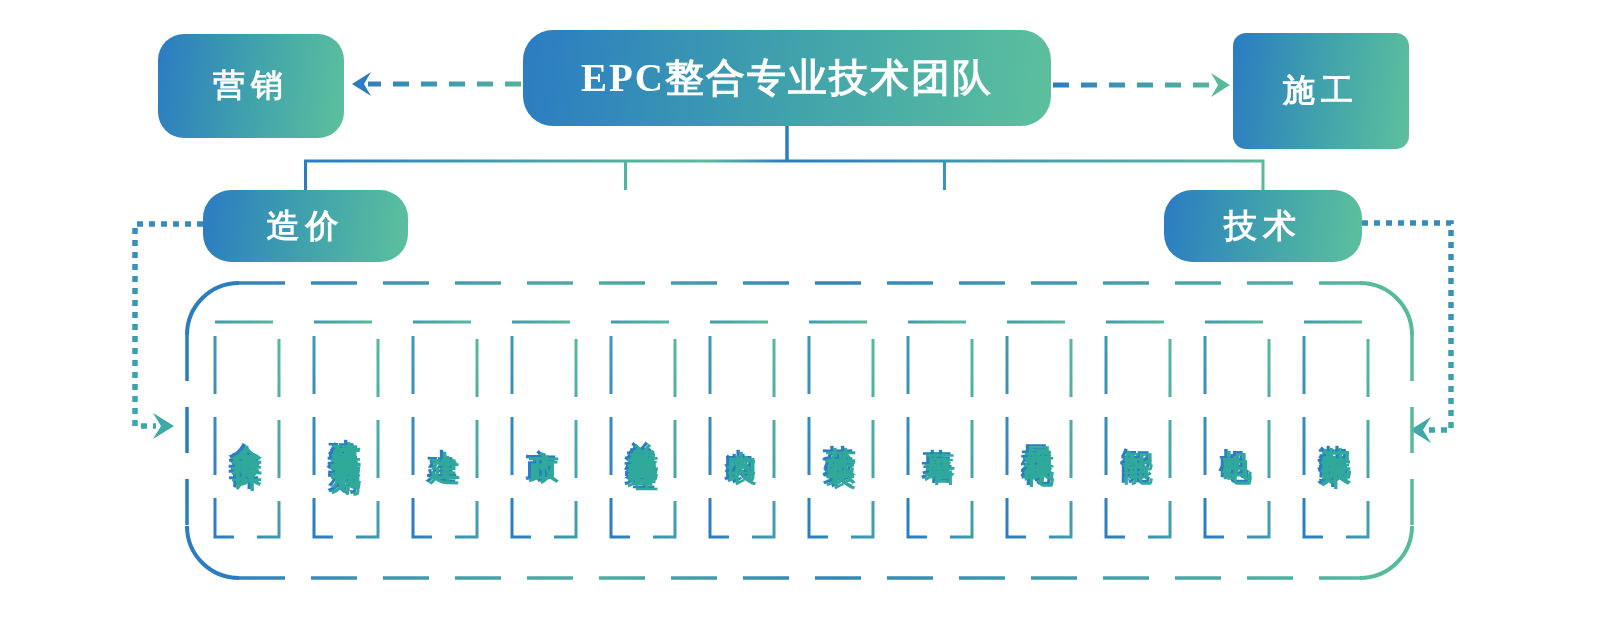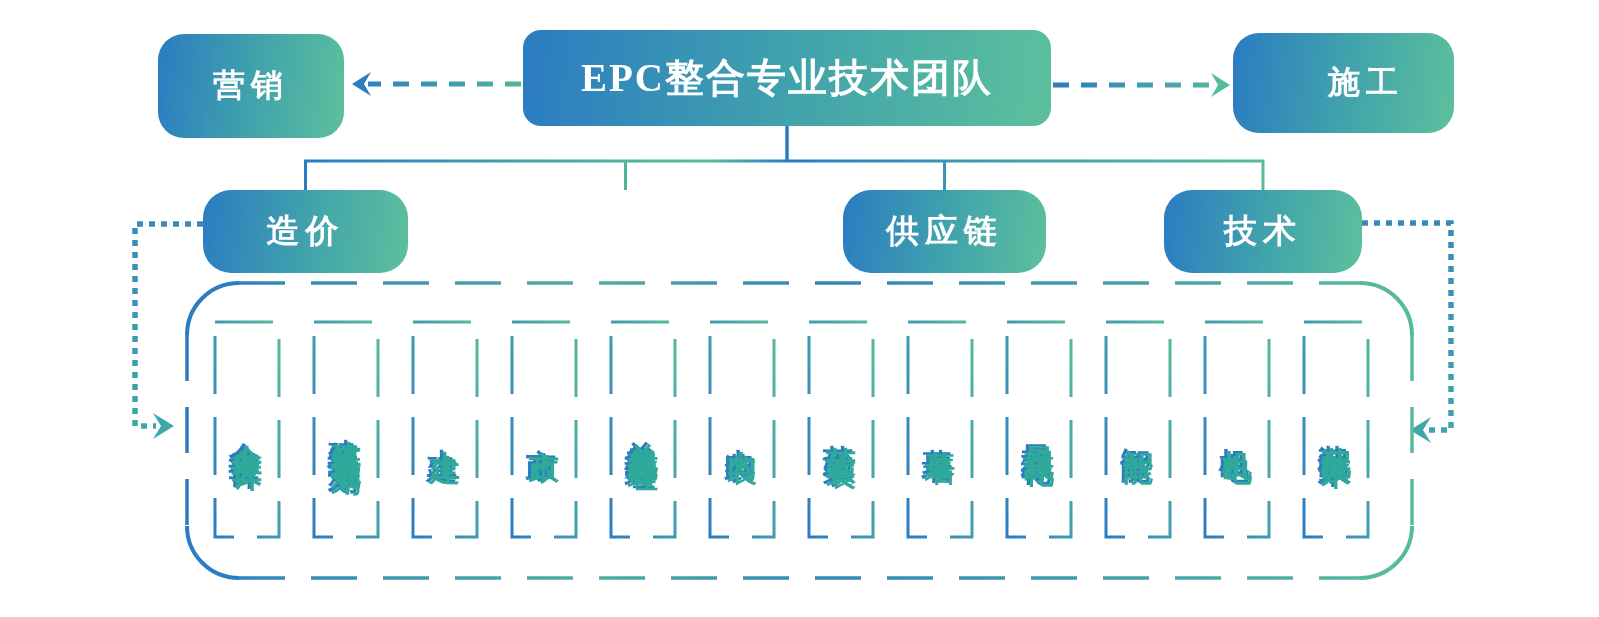--- a/index.html
+++ b/index.html
@@ -19,24 +19,24 @@
   .box {
     position: absolute;
     display: flex;
     align-items: center;
     justify-content: center;
     color: #ffffff;
     font-weight: bold;
     background: linear-gradient(97deg, #2b7cc2 0%, #41a3ab 52%, #5cc09d 100%);
     text-align: left;
   }
-  .box.main   { left: 523px;  top: 30px; width: 528px; height: 96px;  border-radius: 18px; font-size: 39px; letter-spacing: 2px; }
+  .box.main   { left: 523px;  top: 30px; width: 528px; height: 96px;  border-radius: 30px; font-size: 39px; letter-spacing: 2px; }
   .box.side-l { left: 158px;  top: 34px; width: 186px; height: 104px; border-radius: 26px; font-size: 32px; letter-spacing: 6px; }
-  .box.side-r { left: 1233px; top: 33px; width: 176px; height: 100px; border-radius: 26px; font-size: 32px; letter-spacing: 6px; padding-left: 45px; }
-  .box.branch { top: 190px; height: 83px; border-radius: 28px; font-size: 33px; letter-spacing: 6px; }
+  .box.side-r { left: 1233px; top: 33px; width: 176px; height: 116px; border-radius: 13px; font-size: 32px; letter-spacing: 6px; }
+  .box.branch { top: 190px; height: 72px; border-radius: 28px; font-size: 33px; letter-spacing: 6px; }
   .box.b0 { left: 203px;  width: 205px; }
   .box.b1 { left: 525px;  width: 201px; }
   .box.b2 { left: 843px;  width: 203px; }
   .box.b3 { left: 1164px; width: 198px; font-family: Liberation Mono, monospace; }
   .item {
     position: absolute;
     top: 322px;
     width: 64px;
     height: 215px;
     display: flex;
@@ -134,21 +134,20 @@
       <rect x="1205" y="322" width="64" height="215" fill="none" stroke="url(#gradItem)" stroke-width="3" stroke-dasharray="58 23"></rect>
       <rect x="1304" y="322" width="64" height="215" fill="none" stroke="url(#gradItem)" stroke-width="3" stroke-dasharray="58 23"></rect>
     </g>
   </svg>
 
   <div class="box main">EPC整合专业技术团队</div>
   <div class="box side-l">营销</div>
   <div class="box side-r">施工</div>
 
   <div class="box branch b0">造价</div>
-  <div class="box branch b2">供应链</div>
   <div class="box branch b3">技术</div>
 
   <div class="item" style="left:215px">
       <span class="vtext">全专业设计</span>
     </div>
   <div class="item" style="left:314px">
       <span class="vtext">建筑设计与规划</span>
     </div>
   <div class="item" style="left:413px">
       <span class="vtext">土建</span>

